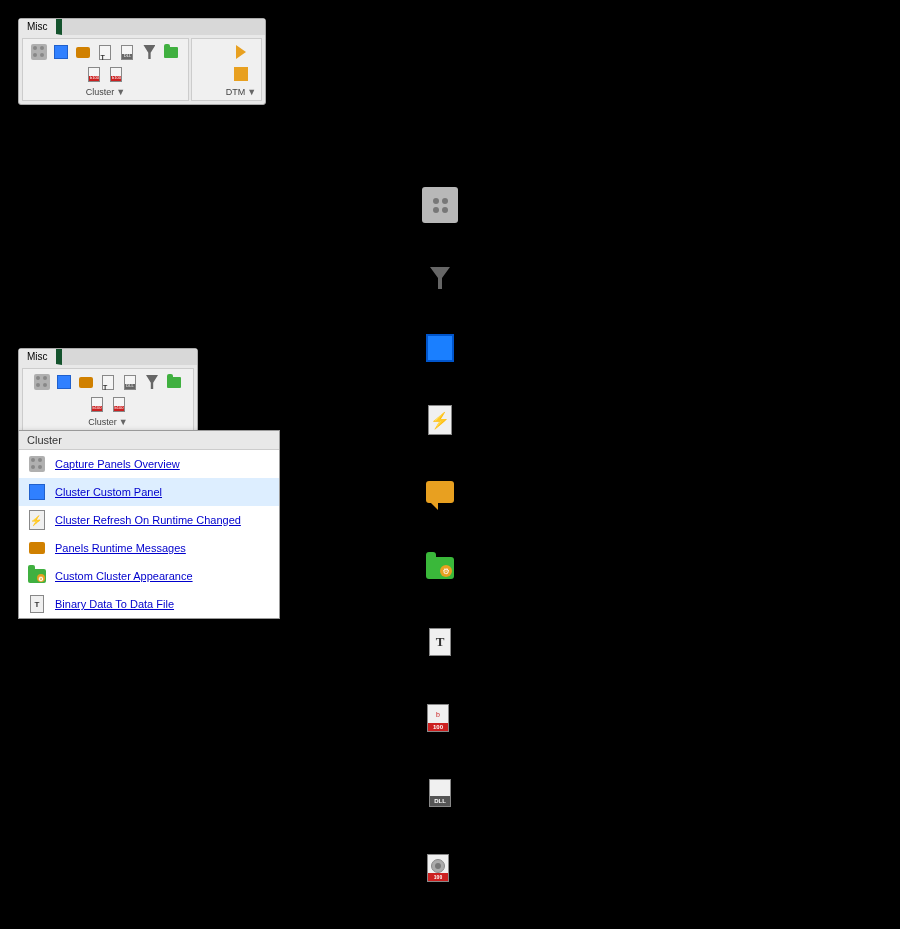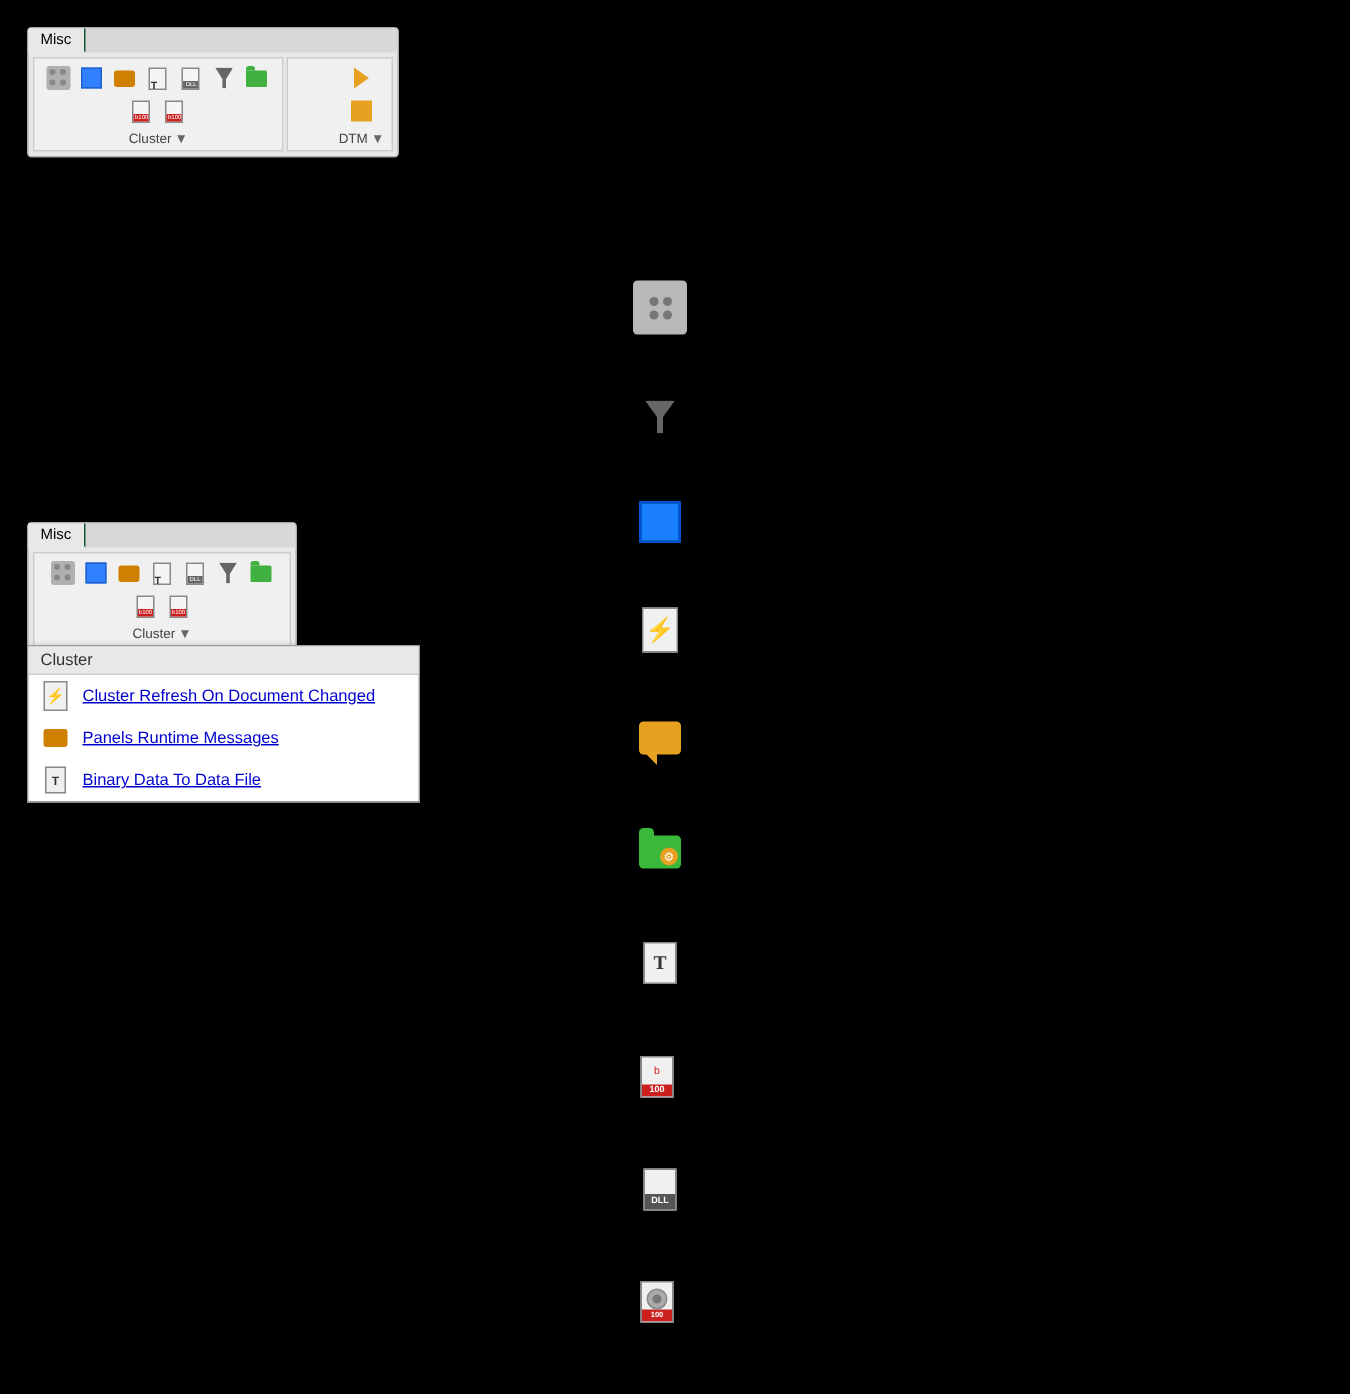--- a/index.html
+++ b/index.html
@@ -192,21 +192,21 @@
     }
 
     .tp-tab-row {
       display: flex;
       background: #d8d8d8;
     }
 
     .tp-tab {
       padding: 2px 8px;
       font-size: 10px;
-      border-right: 1px solid #14532d;
+      border-right: 6px solid #14532d;
       background: #e0e0e0;
       cursor: pointer;
     }
 
     .tp-tab.active {
       background: #e8e8e8;
       border-bottom: 1px solid #e8e8e8;
     }
 
     .tp-content {
@@ -368,37 +368,63 @@
       </div>
     </div>
   </div>
 </div>
 
 <div class="dropdown-menu">
   <div class="dropdown-header">
     <span>Cluster</span>
   </div>
 
-
-
-
   <div class="dropdown-item">
     <div class="item-icon">
+      <div style="width:16px;height:16px;background:#b0b0b0;border-radius:2px;display:grid;grid-template-columns:1fr 1fr;gap:1px;padding:2px;">
+        <span style="background:#888;border-radius:50%;width:4px;height:4px;"></span>
+        <span style="background:#888;border-radius:50%;width:4px;height:4px;"></span>
+        <span style="background:#888;border-radius:50%;width:4px;height:4px;"></span>
+        <span style="background:#888;border-radius:50%;width:4px;height:4px;"></span>
+      </div>
+    </div>
+    <span class="item-label c-blue-link">Capture Panels Overview</span>
+  </div>
+
+
+  <div class="dropdown-item highlighted">
+    <div class="item-icon">
+      <div style="width:16px;height:16px;background:#3080ff;border:1px solid #2060cc;"></div>
+    </div>
+    <span class="item-label c-blue-link">Cluster Custom Panel</span>
+  </div>
+
+  <div class="dropdown-item">
+    <div class="item-icon">
       <div style="width:16px;height:20px;background:#f0f0f0;border:1px solid #888;display:flex;align-items:center;justify-content:center;font-size:10px;color:#222;">⚡</div>
     </div>
-    <span class="item-label c-blue-link">Cluster Refresh On Document Changed</span>
+    <span class="item-label c-blue-link">Cluster Refresh On Runtime Changed</span>
   </div>
 
   <div class="dropdown-item">
     <div class="item-icon">
       <div class="speech-icon" style="width:16px;height:12px;background:#d08000;"></div>
     </div>
     <span class="item-label c-blue-link">Panels Runtime Messages</span>
   </div>
 
+  <div class="dropdown-item">
+    <div class="item-icon">
+      <div style="position:relative;width:18px;height:14px;background:#40b040;border-radius:0 2px 2px 2px;">
+        <div style="position:absolute;top:-4px;left:0;width:7px;height:4px;background:#40b040;border-radius:2px 2px 0 0;"></div>
+        <div style="position:absolute;bottom:1px;right:1px;width:8px;height:8px;background:#e8a020;border-radius:50%;display:flex;align-items:center;justify-content:center;font-size:6px;color:#fff;font-weight:bold;">⚙</div>
+      </div>
+    </div>
+    <span class="item-label c-blue-link">Custom Cluster Appearance</span>
+  </div>
 
   <div class="dropdown-item">
     <div class="item-icon">
       <div style="width:14px;height:18px;background:#f0f0f0;border:1px solid #888;display:flex;align-items:center;justify-content:center;font-size:8px;font-weight:bold;color:#333;">T</div>
     </div>
     <span class="item-label c-blue-link">Binary Data To Data File</span>
   </div>
 
 
 

